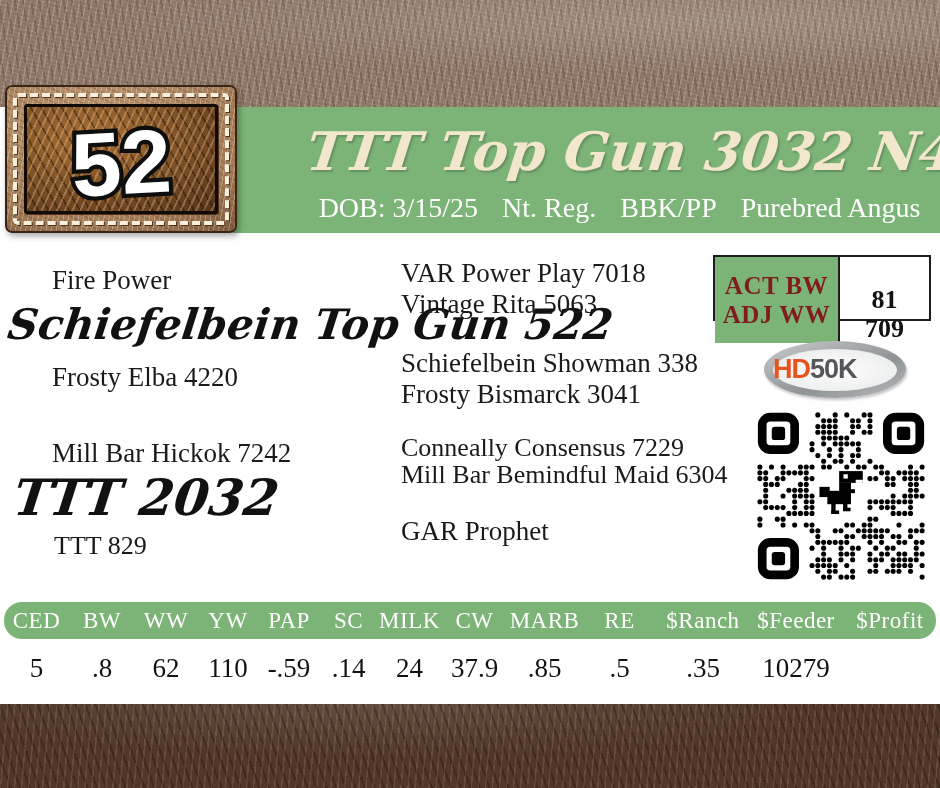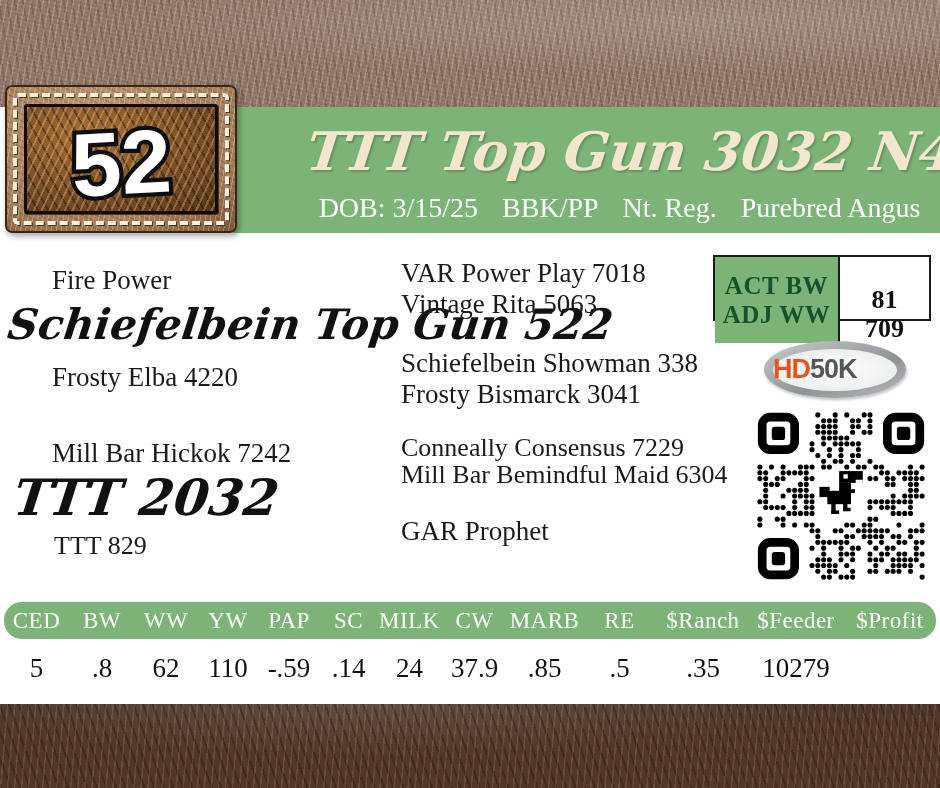--- a/index.html
+++ b/index.html
@@ -67,21 +67,21 @@
   .p-829{left:54px;top:530px;font-size:26px;}
   .p-var{left:401px;top:258px;}
   .p-showman{left:401px;top:348px;}
   .p-conneally{left:401px;top:434px;font-size:26px;line-height:27px;}
   .p-gar{left:401px;top:516px;line-height:30px;}
 
   
   .weights{position:absolute;left:713px;top:255px;width:218px;height:66px;border:2.5px solid #1c1c1c;
     display:grid;grid-template-columns:125px 1fr;background:#fff;}
   .w-labels{background:var(--green);border-right:2.5px solid #1c1c1c;display:flex;flex-direction:column;justify-content:center;align-items:center;}
-  .w-label{color:#14532d;font-weight:700;font-size:25px;line-height:29px;letter-spacing:.5px;}
+  .w-label{color:#7f1d1d;font-weight:700;font-size:25px;line-height:29px;letter-spacing:.5px;}
   .w-values{display:flex;flex-direction:column;justify-content:center;align-items:center;margin-top:28px;}
   .w-value{color:#121212;font-weight:700;font-size:26px;line-height:29px;}
 
   
   .hd50k{position:absolute;left:764px;top:341px;width:142px;height:57px;border-radius:50%;
     background:linear-gradient(160deg,#c9cccd,#8e9396 60%,#b9bcbe);
     display:flex;align-items:center;justify-content:center;box-shadow:1px 2px 3px rgba(0,0,0,.25);}
   .hd50k-inner{width:124px;height:42px;border-radius:50%;background:radial-gradient(#ffffff,#eceded 75%,#d8dadb);
     display:flex;align-items:center;justify-content:flex-start;font-family:"Liberation Sans",sans-serif;
     font-weight:900;font-size:27px;letter-spacing:-1px;}
@@ -112,22 +112,22 @@
 
 <div class="card">
 
   <div class="leather-top"></div>
   <div class="leather-bottom"></div>
 
   <div class="banner">
     <div class="banner-title script">TTT Top Gun 3032 N47</div>
     <div class="banner-details">
       <span>DOB: 3/15/25</span>
+      <span>Nt. Reg.</span>
       <span>BBK/PP</span>
-      <span>Nt. Reg.</span>
       <span>Purebred Angus</span>
     </div>
   </div>
 
   <div class="lot-badge">
     <div class="lot-stitch">
       <div class="lot-inner">
         <svg viewBox="0 0 195 110">
           <text class="lot-num-text" x="50%" y="54%" text-anchor="middle" dominant-baseline="central" transform="rotate(-3 97 55)">52</text>
         </svg>

